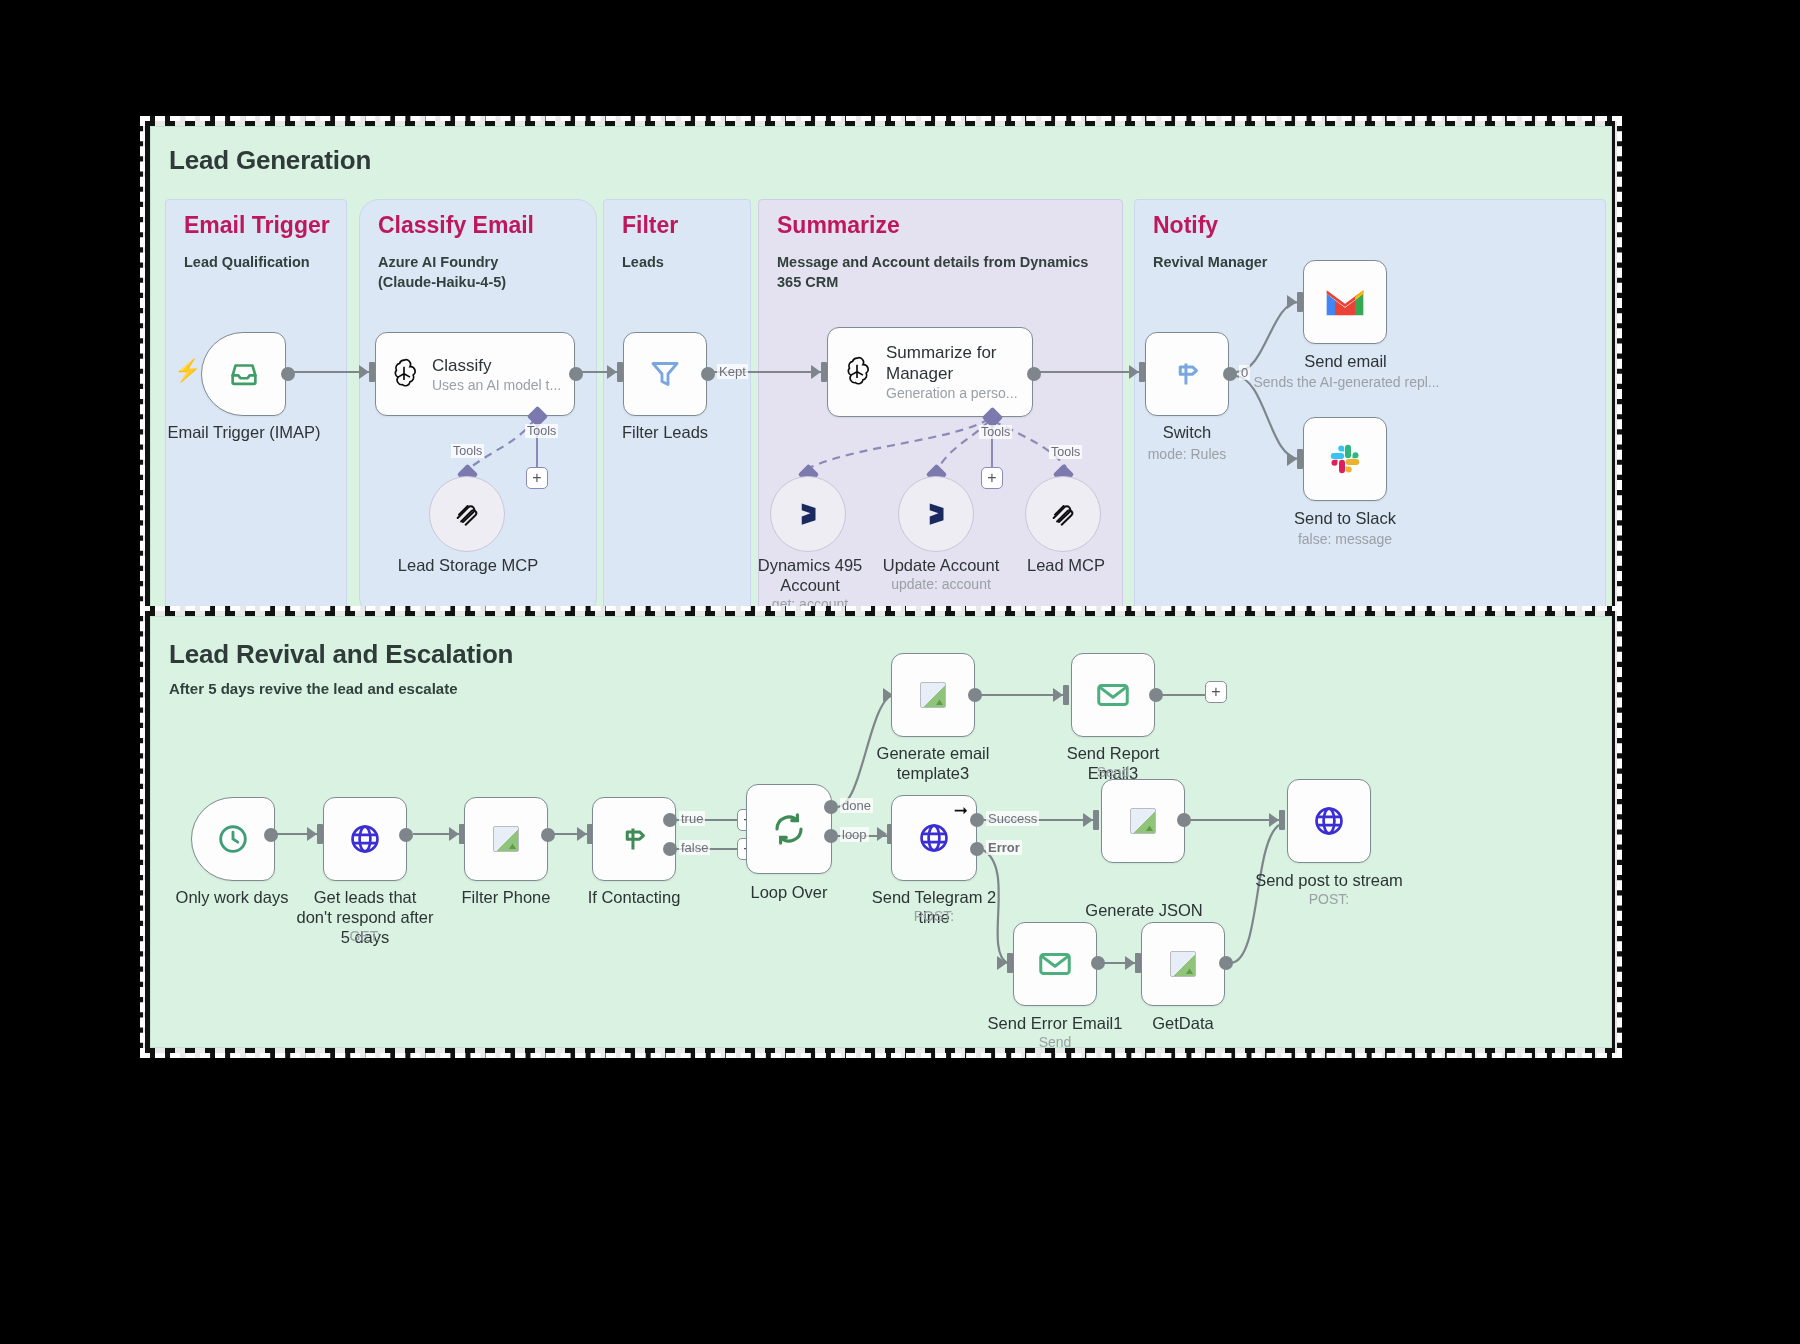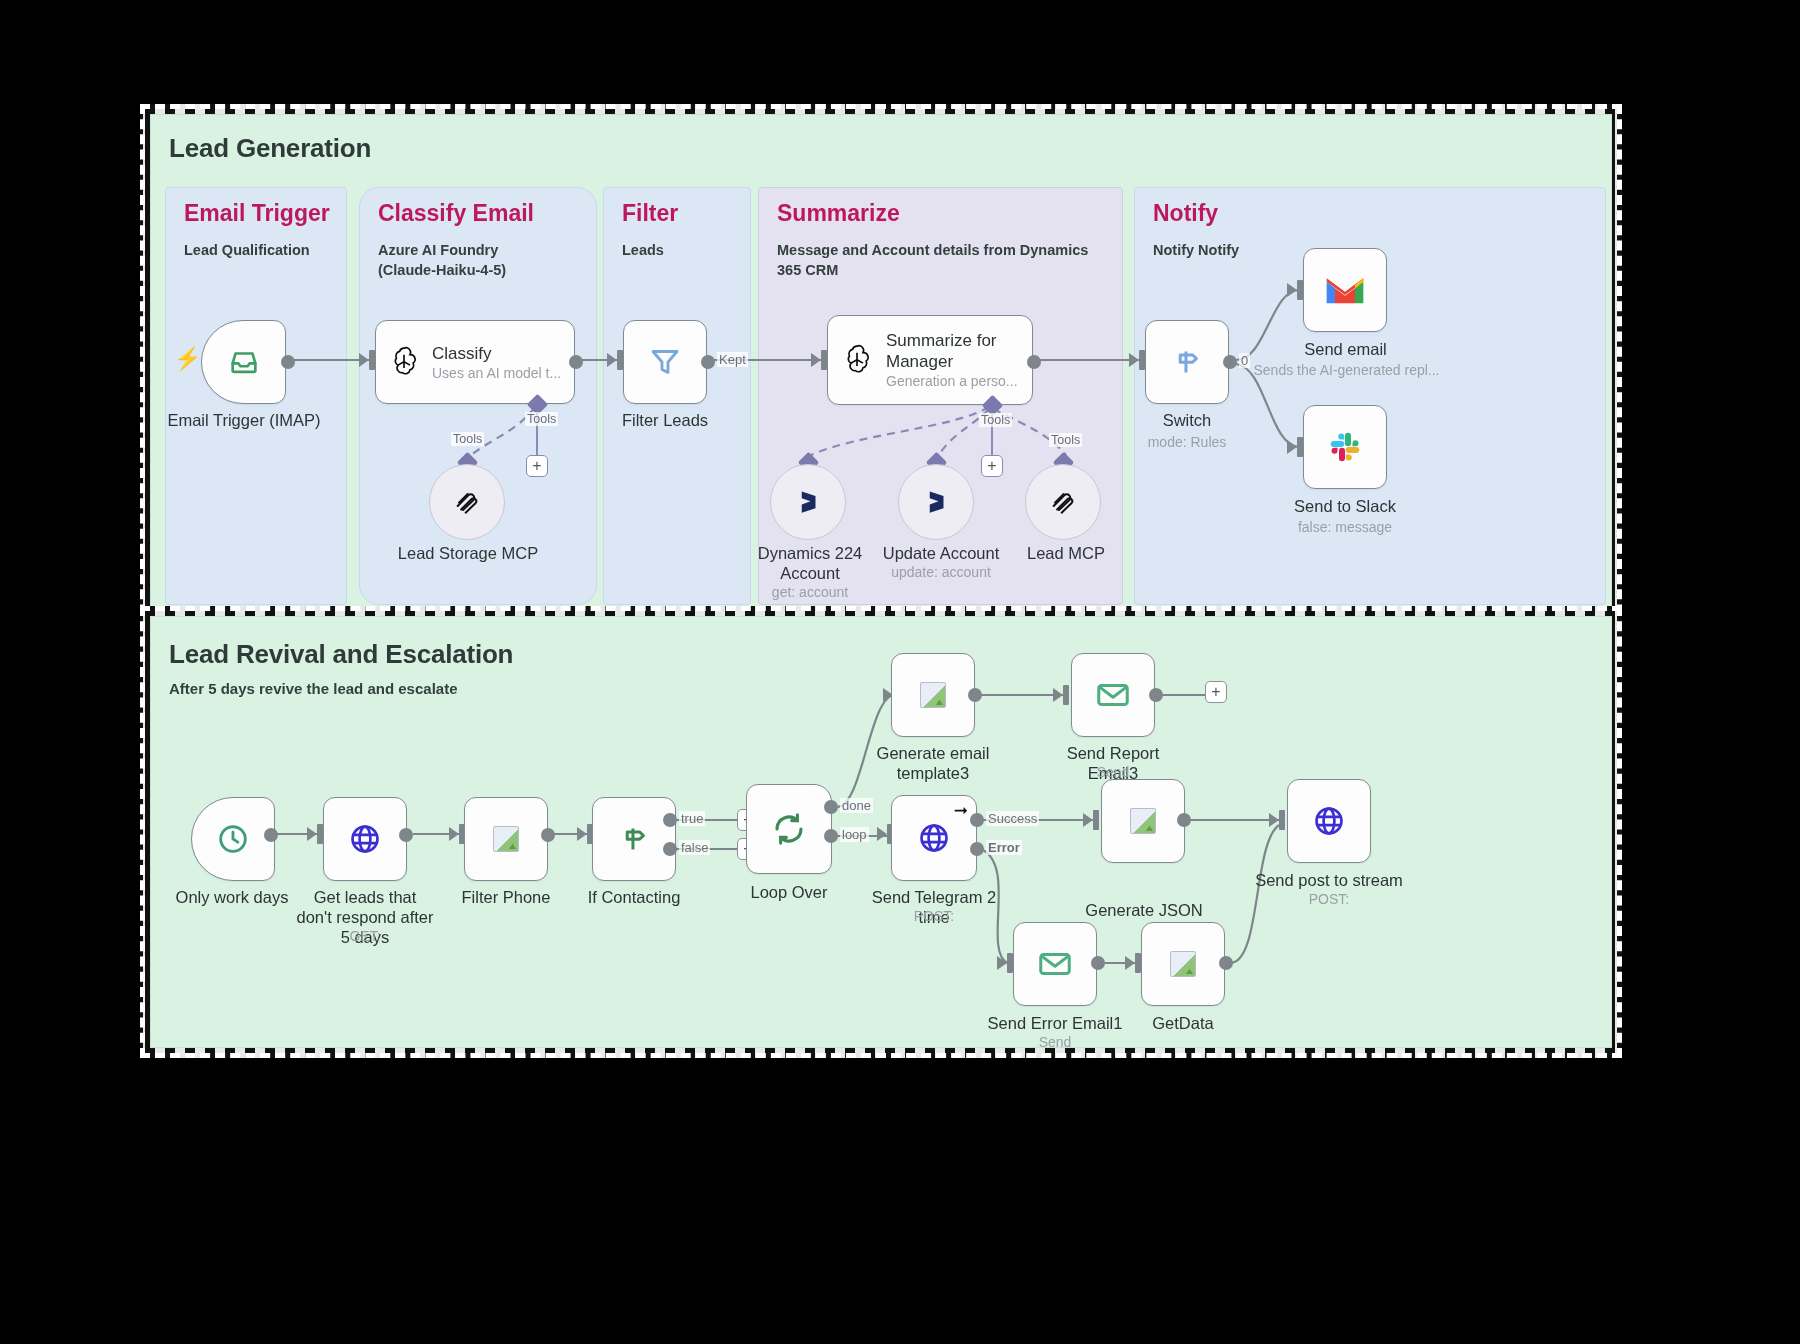--- a/index.html
+++ b/index.html
@@ -118,21 +118,21 @@
   .brokenimg:after {
     content:''; position:absolute; right:2px; bottom:2px; width:7px; height:7px;
     background:#5f9c45; clip-path: polygon(0 100%, 50% 20%, 100% 100%);
   }
 </style>
 </head>
 <body>
 
 <div class="canvas">
 
-  <div class="antsframe" style="left:140px; top:104px; width:1482px; height:556px;text-decoration:underline;">
+  <div class="antsframe" style="left:140px; top:116px; width:1482px; height:556px;text-decoration:underline;">
     <div class="inner">
       <div class="section">
         <div class="section-title" style="left:18px; top:18px;">Lead Generation</div>
 
         <div class="lane" style="left:14px; top:72px; width:182px; height:418px;">
           <div class="lane-title">Email Trigger</div>
           <div class="lane-sub">Lead Qualification</div>
         </div>
 
         <div class="lane" style="left:208px; top:72px; width:238px; height:418px;border-radius:20px;">
@@ -146,21 +146,21 @@
           <div class="lane-sub">Leads</div>
         </div>
 
         <div class="lane purple" style="left:607px; top:72px; width:365px; height:418px;">
           <div class="lane-title">Summarize</div>
           <div class="lane-sub">Message and Account details from Dynamics 365 CRM</div>
         </div>
 
         <div class="lane" style="left:983px; top:72px; width:472px; height:418px;">
           <div class="lane-title">Notify</div>
-          <div class="lane-sub">Notify Notify</div>
+          <div class="lane-sub">Revival Manager</div>
         </div>
 
         <svg class="wires" width="1472" height="488">
           <path d="M54,245 L222,245" stroke="#7e868c" stroke-width="2.2" fill="none"></path>
           <path d="M425,245 L470,245" stroke="#7e868c" stroke-width="2.2" fill="none"></path>
           <path d="M523,245 L673,245" stroke="#7e868c" stroke-width="2.2" fill="none"></path>
           <path d="M883,245 L990,245" stroke="#7e868c" stroke-width="2.2" fill="none"></path>
 
           <path d="M1085,245 C1115,245 1120,175 1148,175" stroke="#7e868c" stroke-width="2.2" fill="none"></path>
 
@@ -253,21 +253,21 @@
         <div class="diamond" style="left:834px; top:283px;"></div>
         <div class="toolslabel" style="left:828px; top:298px;">Tools</div>
         <div class="plusbox" style="left:830px; top:340px;">+</div>
 
         <div class="diamond" style="left:650px; top:340px;"></div>
         <div class="toolnode" style="left:619px; top:349px;">
           <svg width="30" height="30" viewBox="0 0 24 24" fill="#1b2a5e">
             <path d="M7 3.5 L18 7.2 V17 L7 20.5 V14 L14 11.3 L7 9z"></path>
           </svg>
         </div>
-        <div class="nlabel" style="left:598px; top:428px; width:122px;">Dynamics 224 Account</div>
+        <div class="nlabel" style="left:598px; top:428px; width:122px;">Dynamics 495 Account</div>
         <div class="nsub2" style="left:598px; top:468px; width:122px;">get: account</div>
 
         <div class="diamond" style="left:778px; top:340px;"></div>
         <div class="toolnode" style="left:747px; top:349px;">
           <svg width="30" height="30" viewBox="0 0 24 24" fill="#1b2a5e">
             <path d="M7 3.5 L18 7.2 V17 L7 20.5 V14 L14 11.3 L7 9z"></path>
           </svg>
         </div>
         <div class="nlabel" style="left:725px; top:428px; width:130px;">Update Account</div>
         <div class="nsub2" style="left:725px; top:448px; width:130px;">update: account</div>

